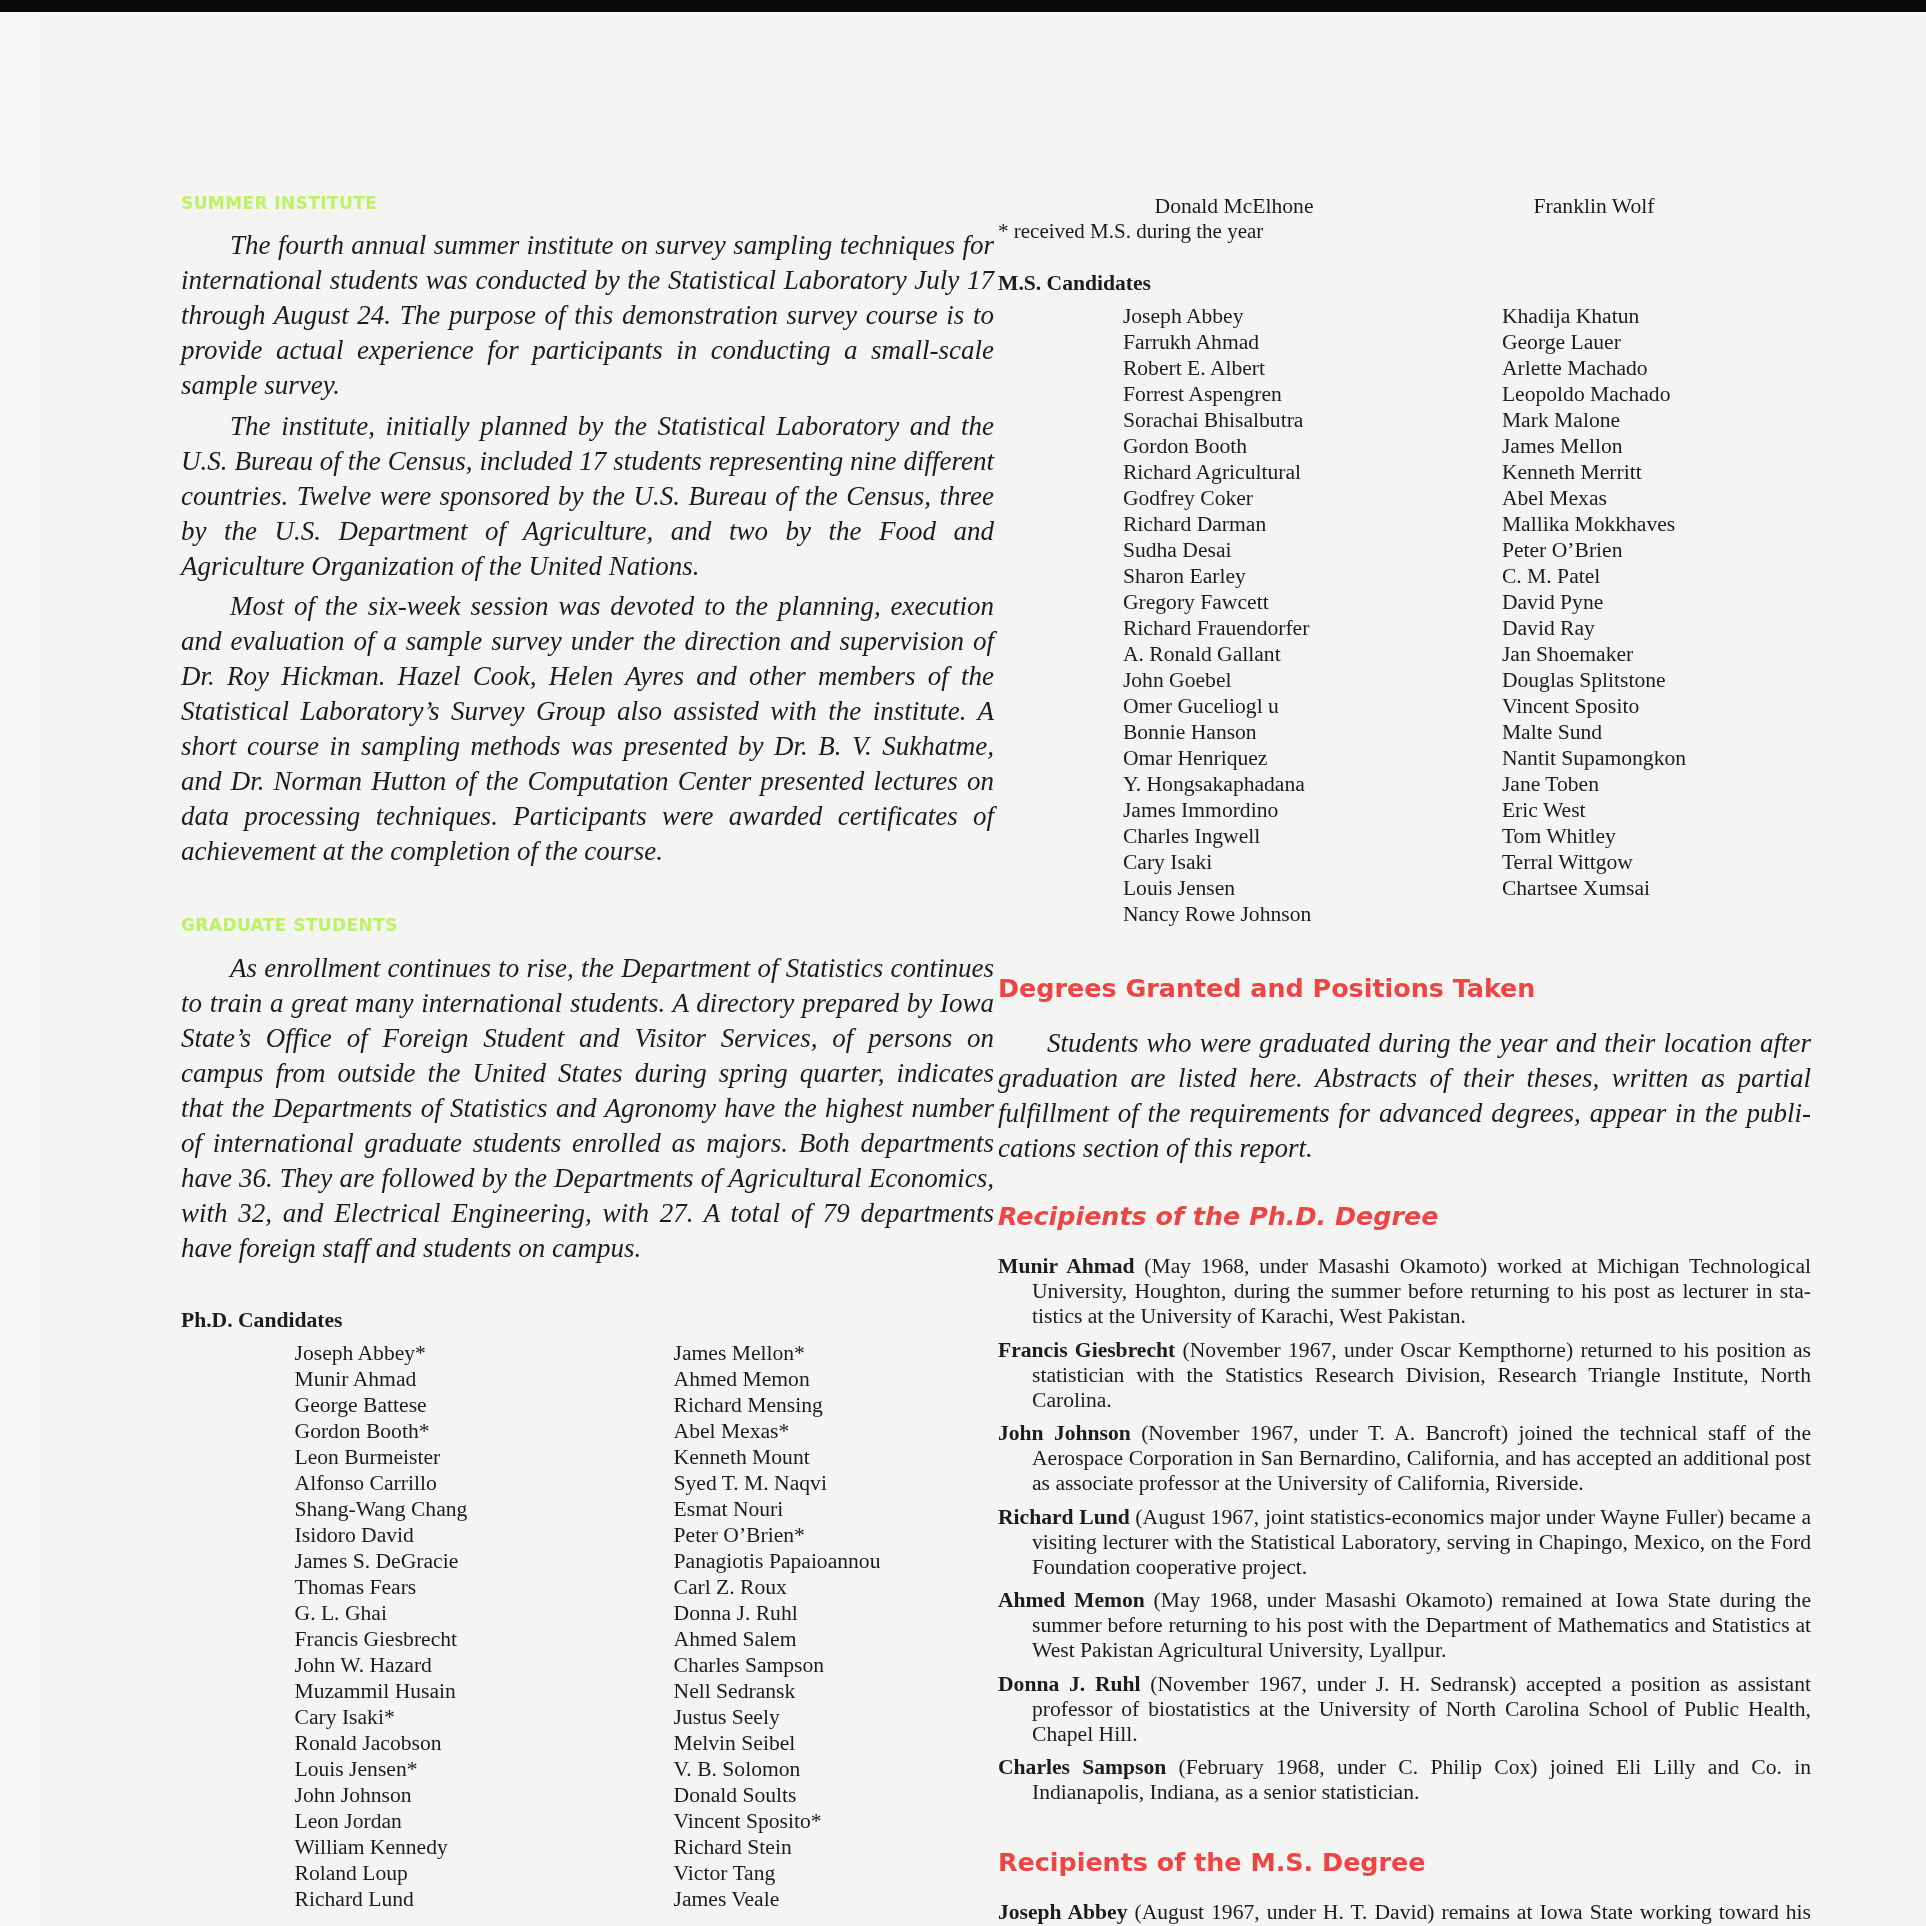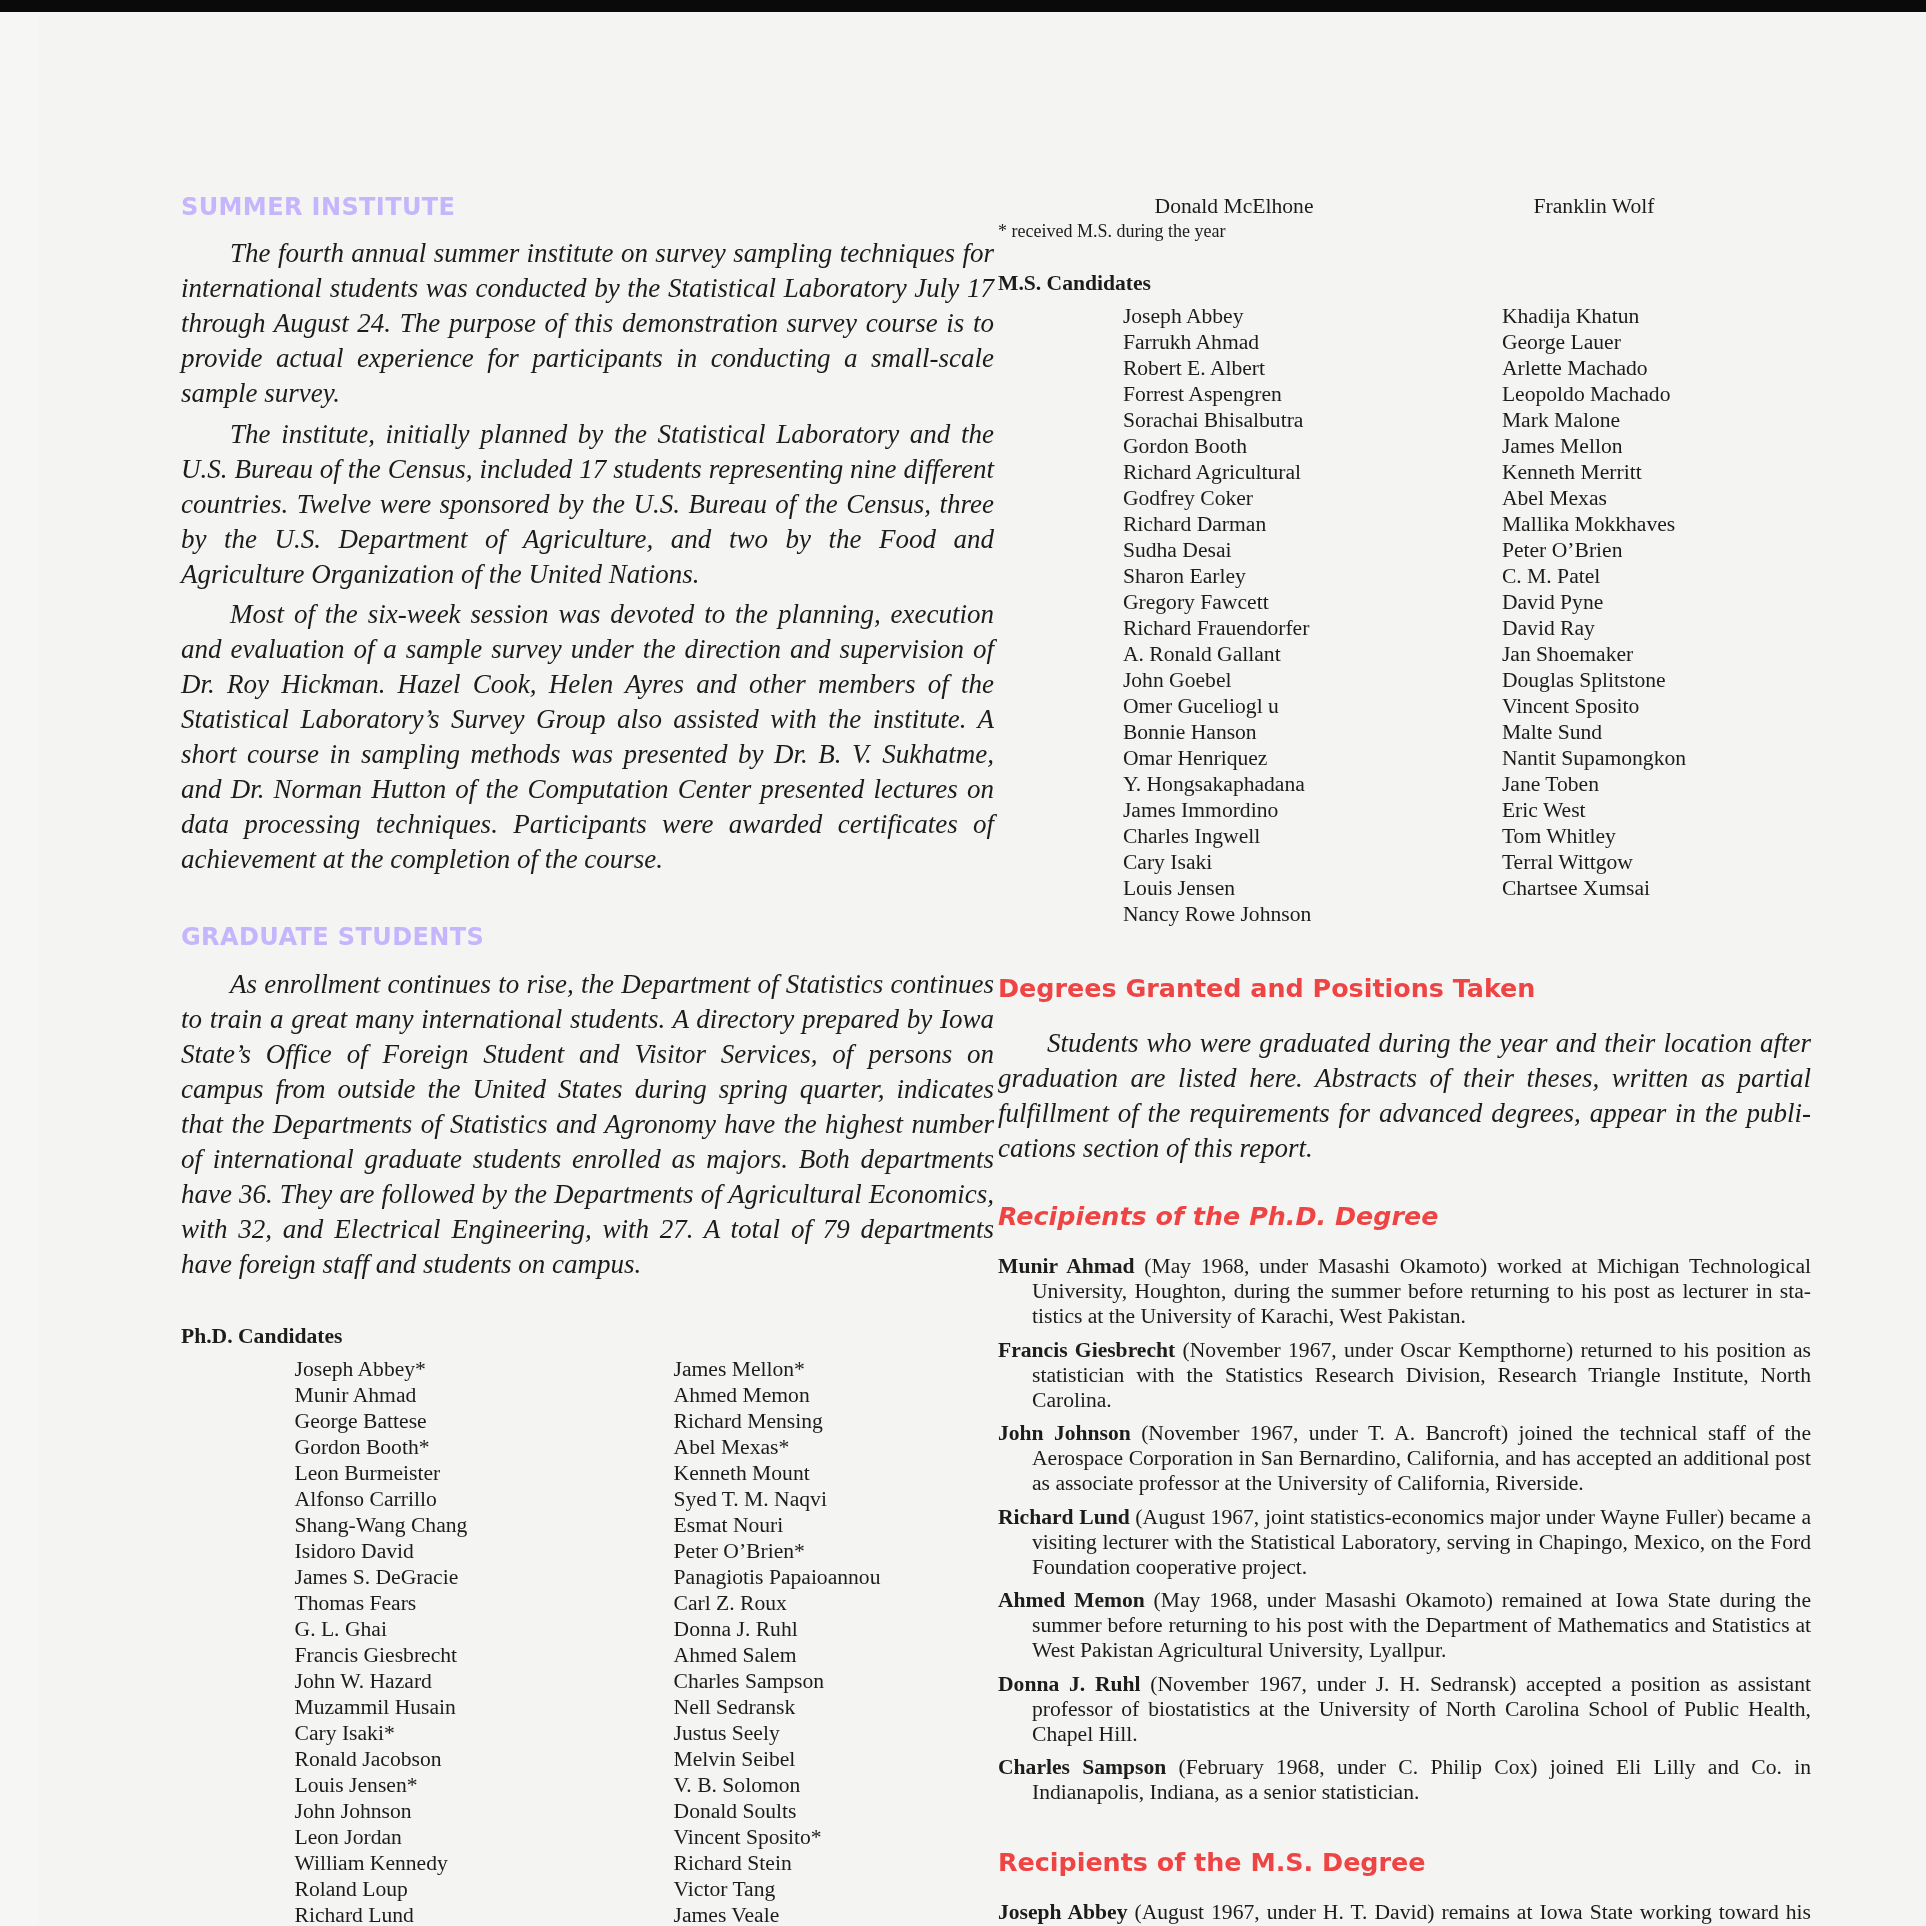--- a/index.html
+++ b/index.html
@@ -18,39 +18,39 @@
     .left-edge {
       position: absolute; left: 0; top: 11.6px; width: 39px; height: 2531px;
       background: #f6f6f4; border-right: 2.3px solid #6a6a6a;
     }
     .col { position: absolute; }
     .col-left { left: 181px; top: 193px; width: 813px; }
     .col-right { left: 998px; top: 193px; width: 813px; }
 
     h2.section {
       font-family: "DejaVu Sans", "Liberation Sans", sans-serif;
-      font-weight: bold; font-size: 24px; letter-spacing: 0.4px;
-      margin: 0 0 15.4px 0; color: #c4b5fd;
+      font-weight: bold; font-size: 17px; letter-spacing: 0.4px;
+      margin: 0 0 15.4px 0; color: #bef264;
     }
     h3.sub {
       font-family: "DejaVu Sans", "Liberation Sans", sans-serif;
       font-weight: bold; font-size: 25.4px;
       margin: 0 0 15.4px 0; color: #ef4444;
     }
     p.body {
       font-size: 27px; line-height: 35px; text-align: justify;
       margin: 0 0 5.4px 0; text-indent: 49px; hyphens: manual; font-style: italic;
     }
     .list-title { font-weight: bold; font-size: 21.6px; margin: 0 0 7px 0; }
     .two-col { display: flex; justify-content: center; }
     .two-col ul { list-style: none; margin: 0; padding: 0; }
     .two-col li { font-size: 21.6px; line-height: 26px; white-space: nowrap; }
     .phd-a { width: 379px; }
     .ms-a { width: 379px; }
-    .footnote { font-size: 18px; line-height: 25px; }
+    .footnote { font-size: 21px; line-height: 25px; }
     .entry {
       font-size: 21.6px; line-height: 25px; text-align: justify;
       margin: 0 0 8.5px 0; padding-left: 34px; text-indent: -34px;
     }
     .entry b { font-weight: bold; }
   </style>
 </head>
 <body>
 
 <div class="left-edge"></div>

